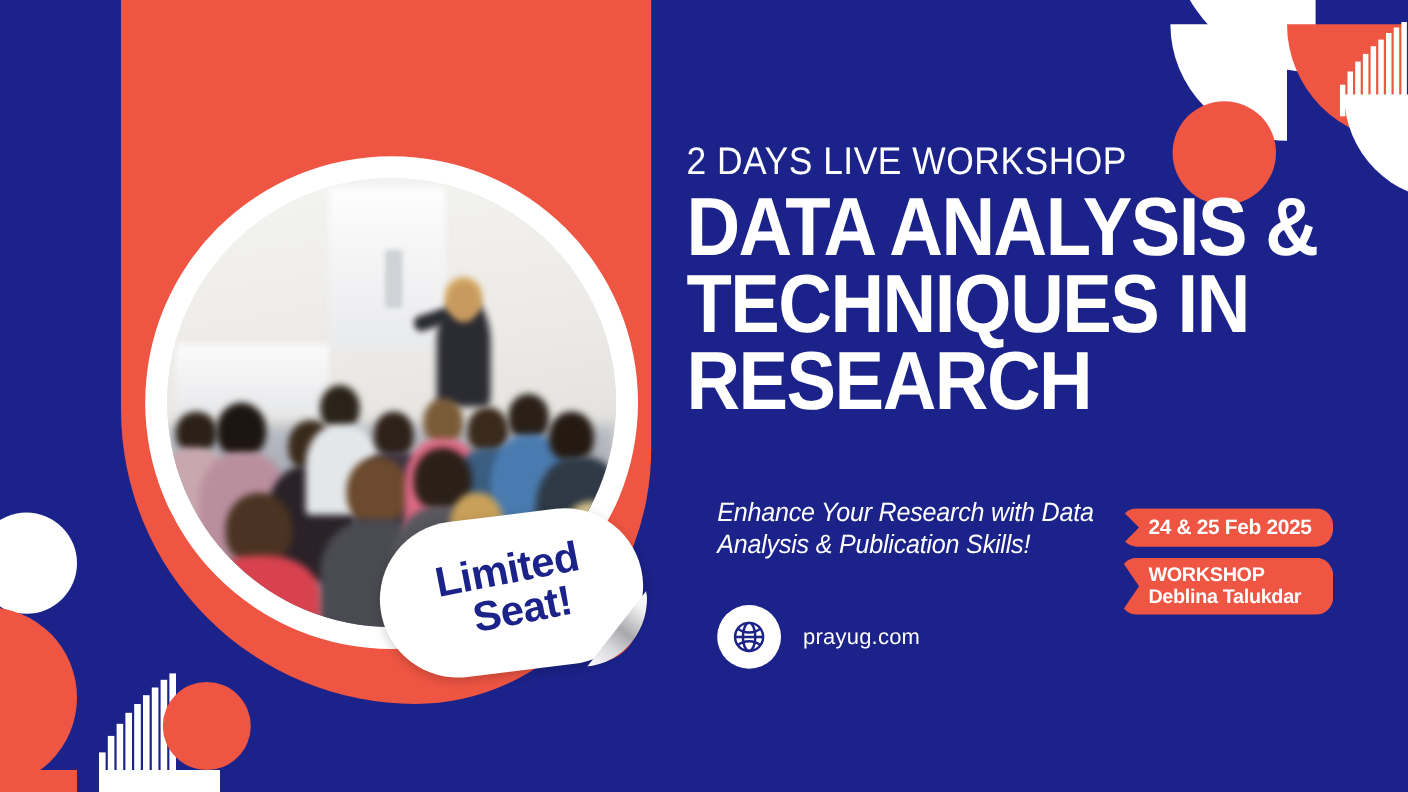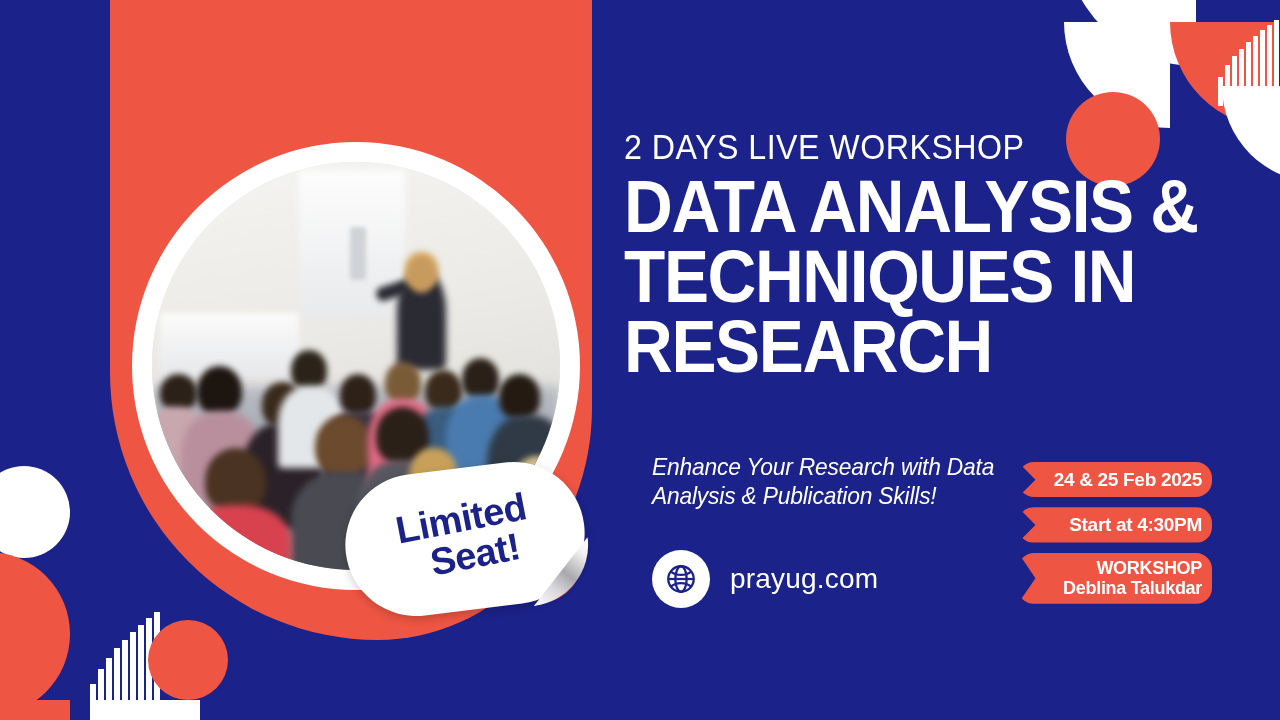--- a/index.html
+++ b/index.html
@@ -102,25 +102,25 @@
     color:#fff; font-style:italic; font-size:24px; line-height:1.22;
     font-weight:400; letter-spacing:-.2px; transform:scaleX(.95);
     transform-origin:left top; max-width:400px;
   }
 
   
   .web-row{ position:absolute; left:652px; top:550px; z-index:6;
     display:flex; align-items:center; gap:20px; }
   .globe-badge{ width:58px; height:58px; border-radius:50%; background:#fff;
     display:flex; align-items:center; justify-content:center; }
-  .web-url{ color:#fff; font-size:28px; letter-spacing:.2px; }
+  .web-url{ color:#fff; font-size:20px; letter-spacing:.2px; }
 
   
   .badges{ position:absolute; left:1018px; top:462px; z-index:7;
-    display:flex; flex-direction:column; gap:10px;text-align:right; }
+    display:flex; flex-direction:column; gap:10px; }
   .badge{
     position:relative; width:194px; background:#EF5543; color:#fff;
     font-weight:bold; border-radius:16px;
     padding:7px 10px 7px 26px;
     clip-path:polygon(0% 0%, 100% 0%, 100% 100%, 0% 100%, 9% 50%);
     font-size:19px; line-height:1.12; letter-spacing:-.3px;
   }
   .badge.two-line{ padding-top:5px; padding-bottom:6px; }
   .badge .b-small{ display:block; font-size:18px; }
 
@@ -268,22 +268,19 @@
         <path d="M4.6 17.4 A 12 12 0 0 1 19.4 17.4"></path>
       </svg>
     </div>
     <div class="web-url">prayug.com</div>
   </div>
 
   <div class="badges">
     <div class="badge">
       <span>24 &amp; 25 Feb 2025</span>
     </div>
-    <div class="badge">
-      <span>Start at 4:30PM</span>
-    </div>
     <div class="badge two-line">
       <span class="b-small">WORKSHOP</span>
       <span class="b-small">Deblina Talukdar</span>
     </div>
   </div>
 
 </div>
 
 </body></html>

